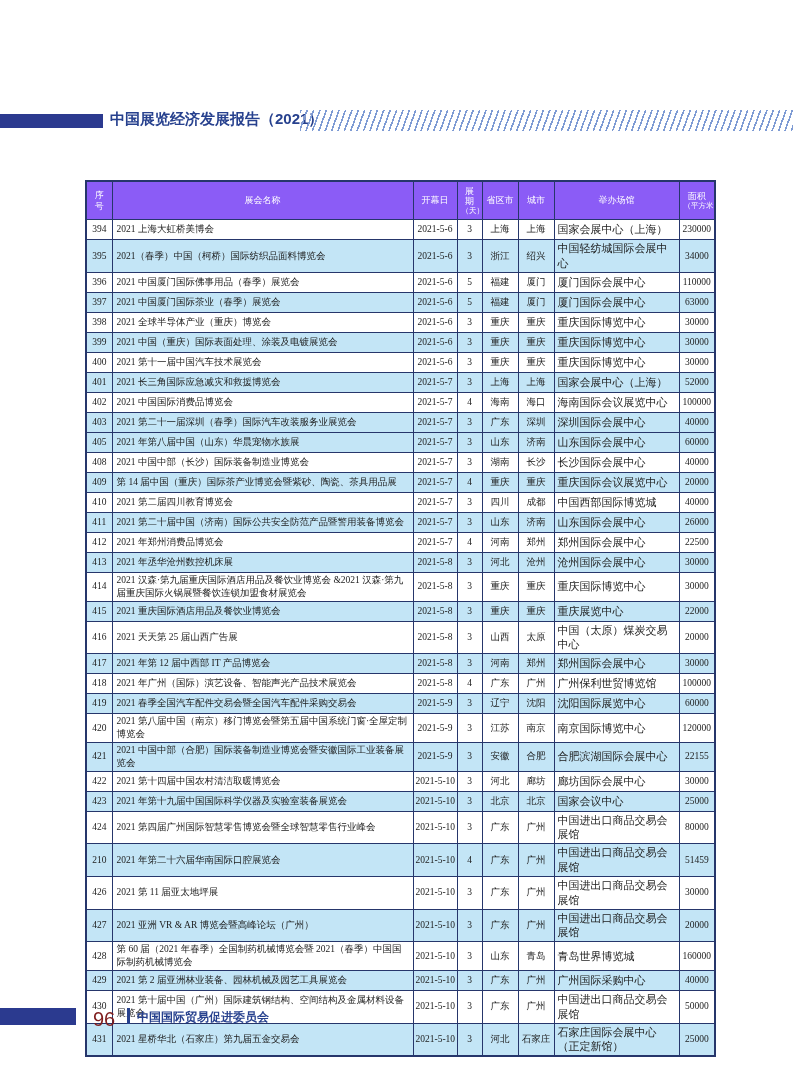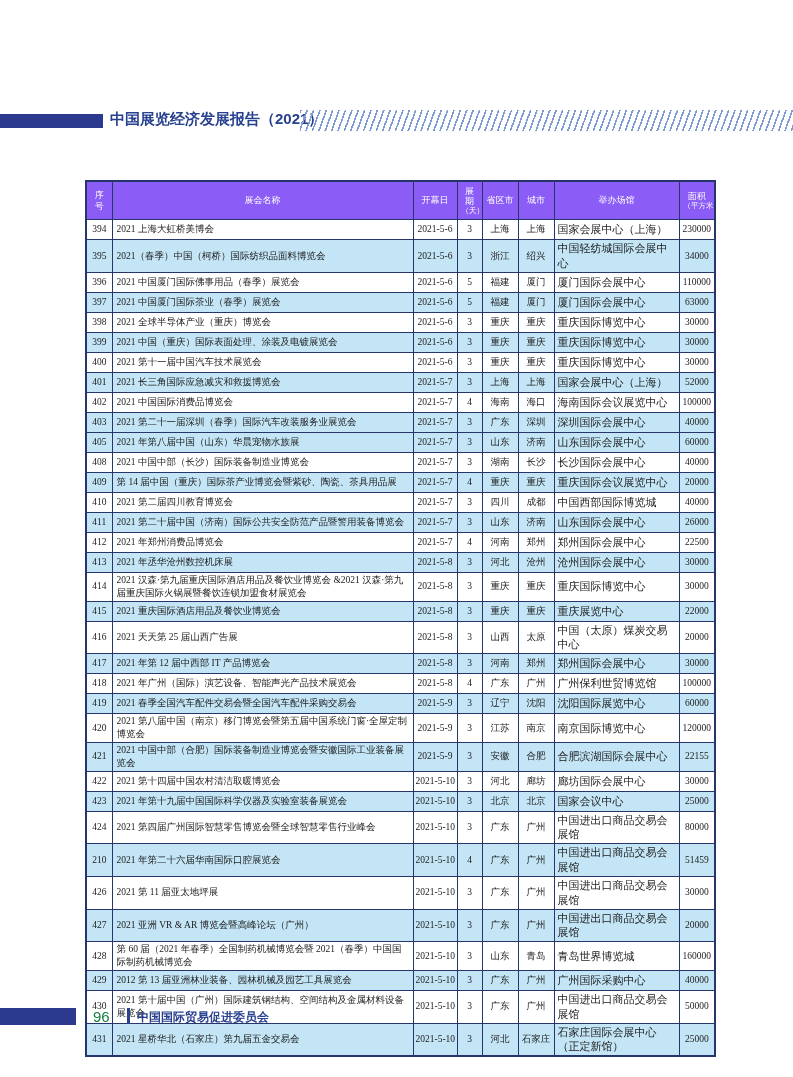--- a/index.html
+++ b/index.html
@@ -49,21 +49,21 @@
   table.exh td.cell-name{text-align:left;padding-left:4px;padding-right:3px;}
   table.exh td.cell-venue{text-align:left;padding-left:3px;padding-right:2px;font-size:11px;}
   table.exh td.cell-date{white-space:nowrap;}
   table.exh tr.alt td{background:#c3e5f6;}
   
   .page-footer{position:absolute;left:0;top:1003px;width:793px;height:28px;}
   .footer-bar{position:absolute;left:0;top:5px;width:76px;height:17px;background:#2b3a8f;}
   .footer-pagenum{
     position:absolute;left:93px;top:5px;
     font-family:"Liberation Sans", sans-serif;
-    font-size:15px;color:#15803d;
+    font-size:20px;color:#7f1d1d;
   }
   .footer-divider{position:absolute;left:127px;top:5px;width:3px;height:16px;background:#27418e;}
   .footer-org{
     position:absolute;left:137px;top:6px;
     font-family:"Liberation Sans", sans-serif;
     font-weight:bold;font-size:12px;color:#27418e;
     white-space:nowrap;
   }
 </style>
 </head>
@@ -417,21 +417,21 @@
             <td class="cell-name">第 60 届（2021 年春季）全国制药机械博览会暨 2021（春季）中国国际制药机械博览会</td>
             <td class="cell-date">2021-5-10</td>
             <td class="cell-days">3</td>
             <td class="cell-province">山东</td>
             <td class="cell-city">青岛</td>
             <td class="cell-venue">青岛世界博览城</td>
             <td class="cell-area">160000</td>
           </tr>
           <tr class="alt">
             <td class="cell-seq">429</td>
-            <td class="cell-name">2012 第 13 届亚洲林业装备、园林机械及园艺工具展览会</td>
+            <td class="cell-name">2021 第 2 届亚洲林业装备、园林机械及园艺工具展览会</td>
             <td class="cell-date">2021-5-10</td>
             <td class="cell-days">3</td>
             <td class="cell-province">广东</td>
             <td class="cell-city">广州</td>
             <td class="cell-venue">广州国际采购中心</td>
             <td class="cell-area">40000</td>
           </tr>
           <tr>
             <td class="cell-seq">430</td>
             <td class="cell-name">2021 第十届中国（广州）国际建筑钢结构、空间结构及金属材料设备展览会</td>

